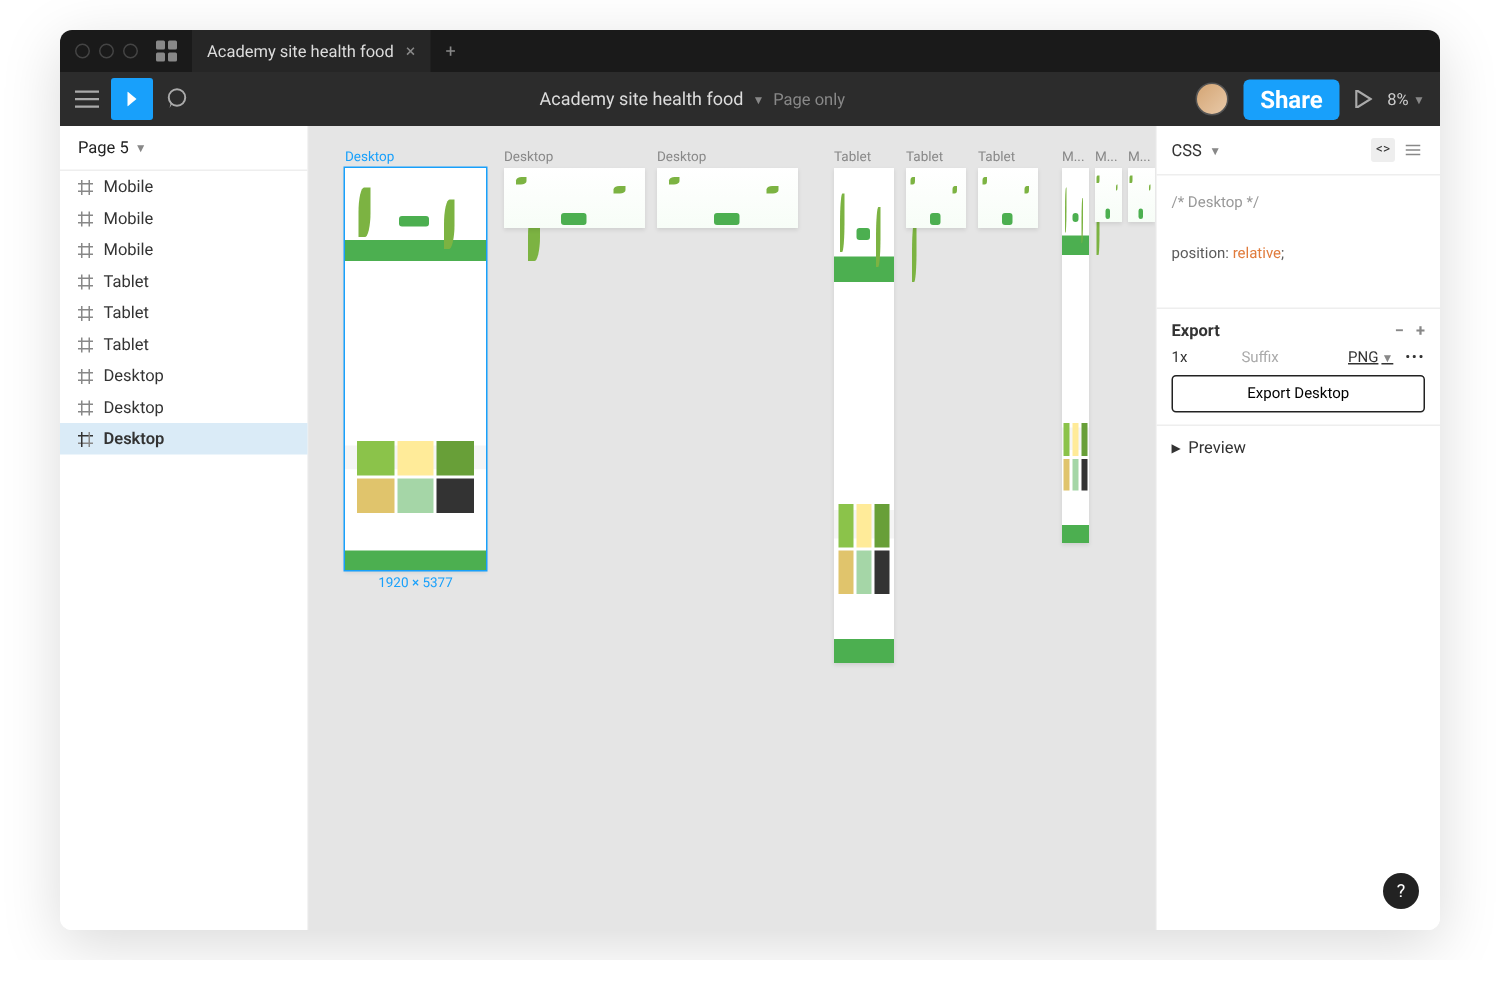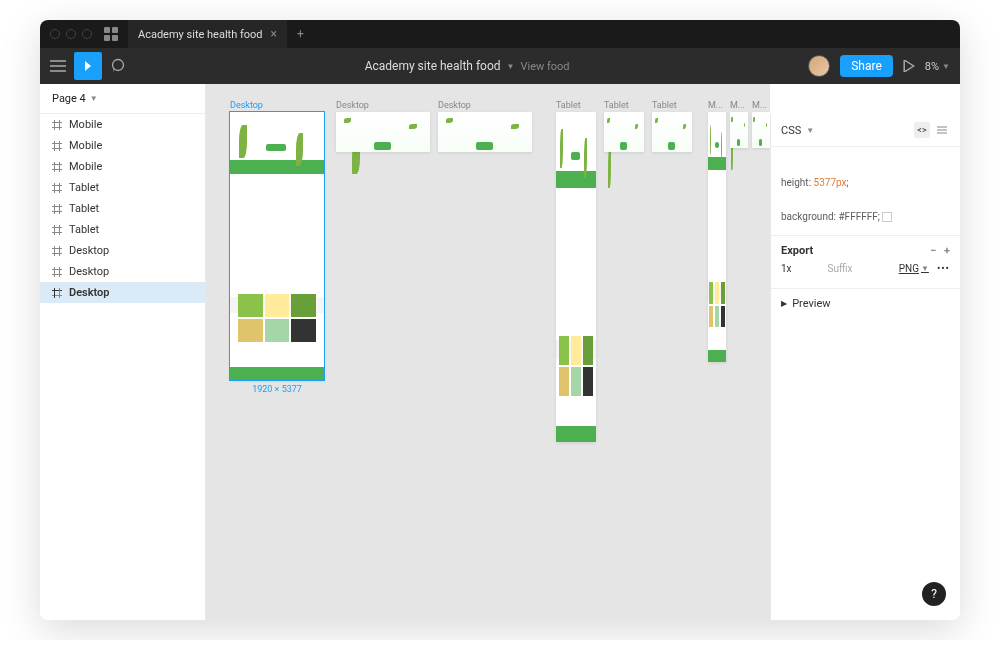--- a/index.html
+++ b/index.html
@@ -18,21 +18,21 @@
 
 
 .toolbar { height: 36px; background: #2c2c2c; display: flex; align-items: center; padding: 0 10px; gap: 8px; }
 .menu-icon { color: #aaa; cursor: pointer; }
 .play-btn { width: 28px; height: 28px; background: #18a0fb; border-radius: 2px; display: flex; align-items: center; justify-content: center; }
 .comment-icon { color: #aaa; }
 .toolbar-center { flex: 1; display: flex; justify-content: center; align-items: center; gap: 6px; color: #ddd; font-size: 12px; }
 .view-only { color: #888; font-size: 11px; }
 .toolbar-right { display: flex; align-items: center; gap: 10px; }
 .avatar { width: 22px; height: 22px; border-radius: 50%; background: linear-gradient(135deg,#d4a574,#e8c9a8); border: 1px solid #555; }
-.share-btn { background: #18a0fb; color: #fff; border: none; border-radius: 4px; padding: 4px 11px; font-size: 12px; font-weight: 400; }
+.share-btn { background: #18a0fb; color: #fff; border: none; border-radius: 4px; padding: 4px 11px; font-size: 16px; font-weight: 700; }
 .play2 { color: #aaa; }
 .zoom { color: #ccc; font-size: 11px; display: flex; align-items: center; gap: 3px; }
 
 
 .body { flex: 1; display: flex; min-height: 0; }
 
 
 .left { width: 166px; background: #fff; border-right: 1px solid #e8e8e8; display: flex; flex-direction: column; font-size: 11px; }
 .page-sel { padding: 8px 12px; color: #222; display: flex; align-items: center; gap: 4px; border-bottom: 1px solid #eee; }
 .layer { display: flex; align-items: center; gap: 7px; padding: 4px 12px; color: #333; cursor: pointer; }
@@ -48,21 +48,21 @@
 .frame-label { position: absolute; font-size: 9px; color: #888; }
 .frame-label.sel { color: #18a0fb; }
 .art { position: absolute; background: #fff; box-shadow: 0 1px 3px rgba(0,0,0,0.1); }
 .art.sel { outline: 1px solid #18a0fb; }
 .dims { position: absolute; font-size: 9px; color: #18a0fb; text-align: center; }
 .art .hero { height: 25%; background: linear-gradient(#fff,#f7fdf7); position: relative; }
 .art .hero::after { content:''; position:absolute; bottom:2px; left:40%; width:18%; height:20%; background:#4caf50; border-radius:2px; }
 .art .leaf { position:absolute; width:8%; height:12%; background:#7cb342; border-radius:50% 0; }
 
 
-.right { width: 190px; background: #fff; border-left: 1px solid #e8e8e8; font-size: 11px; color: #333; margin-top: 30px; }
+.right { width: 190px; background: #fff; border-left: 1px solid #e8e8e8; font-size: 11px; color: #333; }
 .r-header { display: flex; align-items: center; justify-content: space-between; padding: 8px 10px; border-bottom: 1px solid #eee; }
 .r-tabs { display: flex; align-items: center; gap: 5px; color: #333; font-size: 11px; }
 .code-icons { display: flex; gap: 4px; }
 .code-icons span { width: 16px; height: 16px; display: flex; align-items: center; justify-content: center; border-radius: 2px; font-size: 9px; }
 .code-icons .active { background: #eee; }
 .code { padding: 10px; font-family: Menlo, monospace; font-size: 10px; line-height: 1.7; border-bottom: 1px solid #eee; }
 .c-comment { color: #999; }
 .c-prop { color: #5c5c5c; }
 .c-val { color: #e07b3c; }
 .c-color { color: #5c5c5c; }
@@ -118,42 +118,42 @@
     </div>
     <div class="comment-icon">
       <svg width="16" height="16" viewBox="0 0 16 16">
           <circle cx="8" cy="7" r="5.5" fill="none" stroke="#aaa" stroke-width="1.3"></circle>
           <path d="M5 11l-2 3 1-4" fill="#aaa"></path>
         </svg>
     </div>
     <div class="toolbar-center">
       <span>Academy site health food</span>
       <span class="chev">▼</span>
-      <span class="view-only">View food</span>
+      <span class="view-only">Page only</span>
     </div>
     <div class="toolbar-right">
       <div class="avatar"></div>
       <button class="share-btn">Share</button>
       <div class="play2">
         <svg width="12" height="12" viewBox="0 0 10 10">
             <path d="M1 0l8 5-8 5z" fill="none" stroke="#aaa" stroke-width="1.2"></path>
           </svg>
       </div>
       <div class="zoom">
         <span>8%</span>
         <span class="chev">▼</span>
       </div>
     </div>
   </div>
 
   <div class="body">
 
     <div class="left">
       <div class="page-sel">
-        <span>Page 4</span>
+        <span>Page 5</span>
         <span class="chev">▼</span>
       </div>
       <div id="layers-list">
           <div class="layer">
             <span class="frame-ic"></span>
             <span>Mobile</span>
           </div>
           <div class="layer">
             <span class="frame-ic"></span>
             <span>Mobile</span>
@@ -309,41 +309,42 @@
         <div class="code-icons">
           <span class="active">&lt;&gt;</span>
           <span>
             <svg width="10" height="8" viewBox="0 0 10 8">
                 <path d="M0 1h10M0 4h10M0 7h10" stroke="#888"></path>
               </svg>
           </span>
         </div>
       </div>
       <div class="code">
+        <div class="c-comment">/* Desktop */</div><br>
+        <div><span class="c-prop">position: </span><span class="c-val">relative</span><span class="c-prop">;</span></div>
         <br>
-        <div><span class="c-prop">height: </span><span class="c-val">5377px</span><span class="c-prop">;</span></div><br>
-        <div><span class="c-prop">background: </span><span class="c-color">#FFFFFF</span><span class="c-prop">; </span><span class="swatch"></span></div>
       </div>
       <div class="export">
         <div class="export-h">
           <span>Export</span>
           <div style="display:flex;gap:8px;color:#888">
             <span>−</span>
             <span>+</span>
           </div>
         </div>
         <div class="export-row">
           <span>1x</span>
           <span class="suffix">Suffix</span>
           <span class="fmt">
               <span>PNG</span> 
               <span class="chev">▼</span>
             </span>
           <span class="dots">•••</span>
         </div>
+        <button class="export-btn">Export Desktop</button>
       </div>
       <div class="preview">
         <span style="font-size:8px">▶</span>
         <span>Preview</span>
       </div>
     </div>
 
   </div>
 
   <div class="help">?</div>

